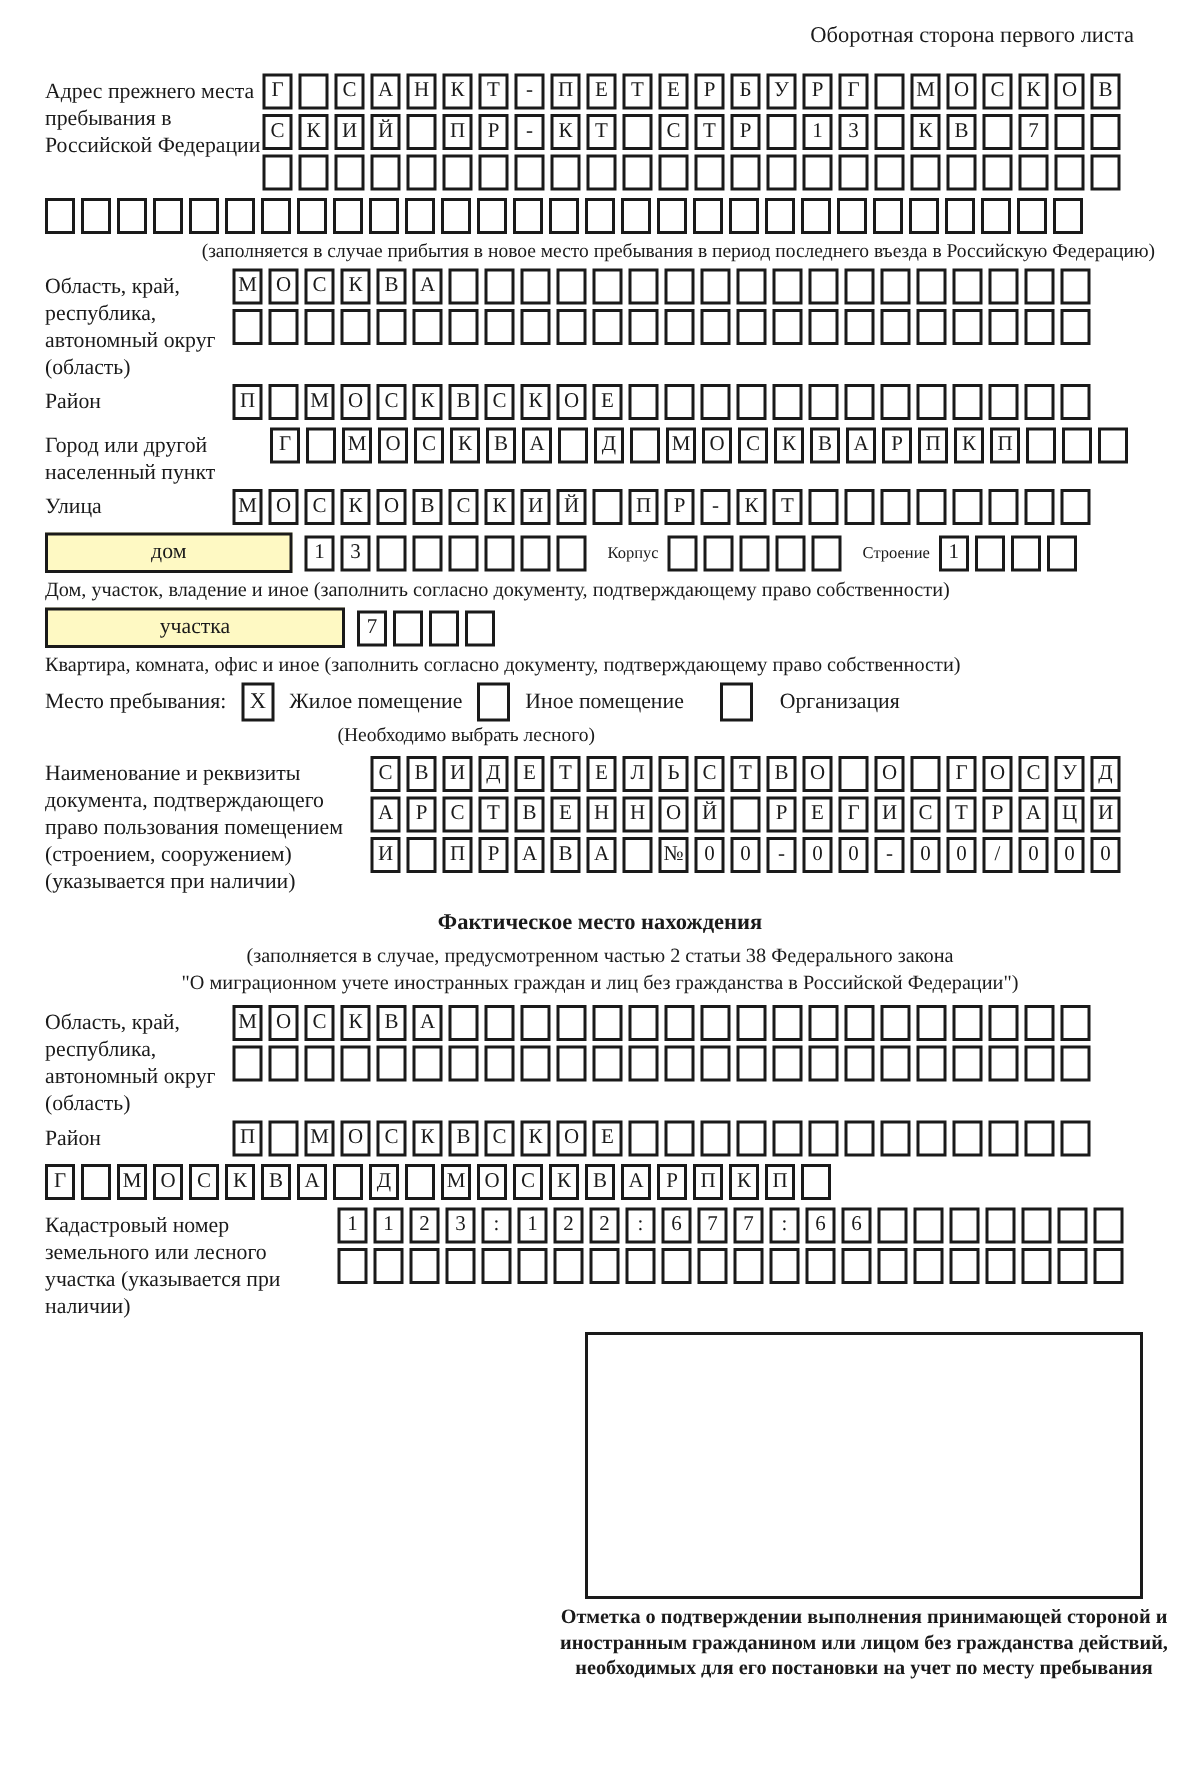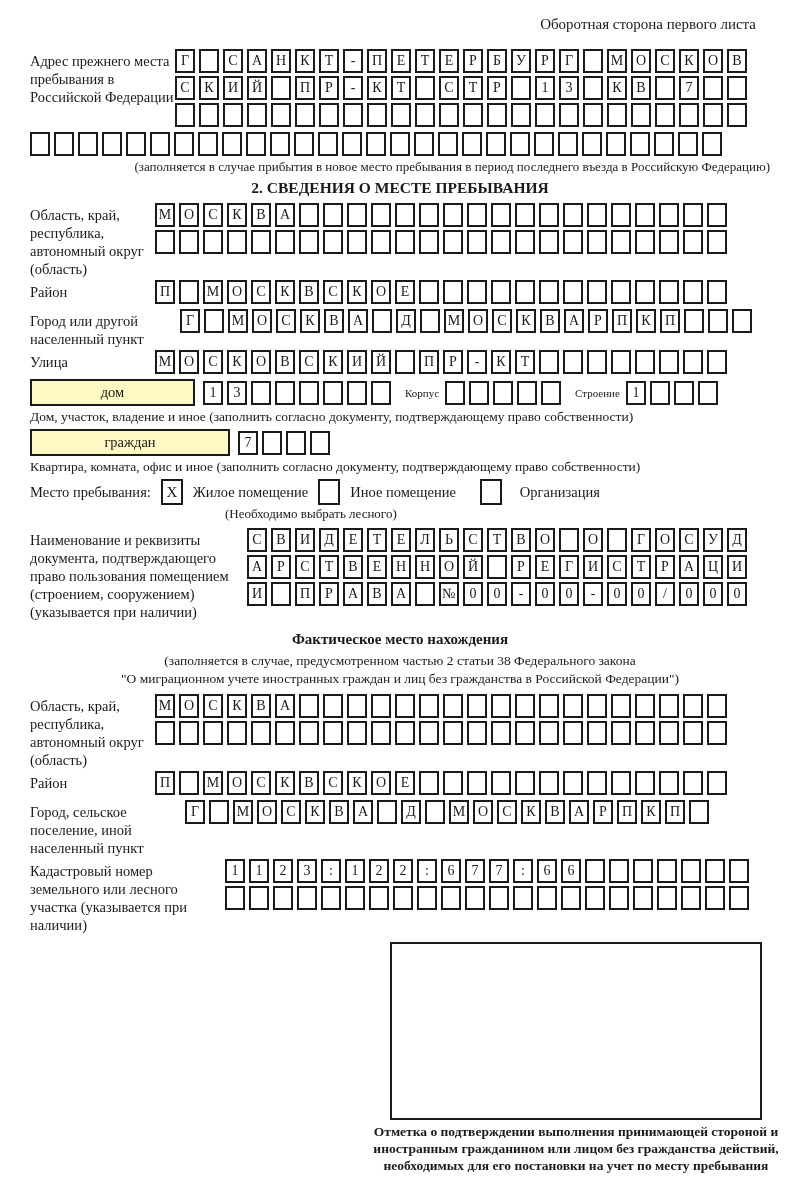--- a/index.html
+++ b/index.html
@@ -176,21 +176,20 @@
       <div class="cell"></div>
       <div class="cell"></div>
       <div class="cell"></div>
       <div class="cell"></div>
       <div class="cell"></div>
       <div class="cell"></div>
       <div class="cell"></div>
     </div>
   <div class="caption-c">(заполняется в случае прибытия в новое место пребывания в период последнего въезда в Российскую Федерацию)</div>
 
-  <div class="sec-title">2. СВЕДЕНИЯ О МЕСТЕ ПРЕБЫВАНИЯ</div>
 
   <div class="fgroup">
     <div class="flabel w125">Область, край, республика, автономный округ (область)</div>
     <div class="rows">
       <div class="cellrow">
           <div class="cell">М</div>
           <div class="cell">О</div>
           <div class="cell">С</div>
           <div class="cell">К</div>
           <div class="cell">В</div>
@@ -357,21 +356,21 @@
     <div class="cellrow" style="margin-bottom:0;">
         <div class="cell">1</div>
         <div class="cell"></div>
         <div class="cell"></div>
         <div class="cell"></div>
       </div>
   </div>
   <div class="caption-l">Дом, участок, владение и иное (заполнить согласно документу, подтверждающему право собственности)</div>
 
   <div class="inline-row">
-    <div class="named-box nb-kv">граждан</div>
+    <div class="named-box nb-kv">участка</div>
     <div class="cellrow" style="margin-bottom:0;">
         <div class="cell">7</div>
         <div class="cell"></div>
         <div class="cell"></div>
         <div class="cell"></div>
       </div>
   </div>
   <div class="caption-l">Квартира, комната, офис и иное (заполнить согласно документу, подтверждающему право собственности)</div>
 
   <div class="mesto-row">
@@ -548,21 +547,20 @@
         <div class="cell"></div>
         <div class="cell"></div>
         <div class="cell"></div>
         <div class="cell"></div>
         <div class="cell"></div>
         <div class="cell"></div>
       </div>
   </div>
 
   <div class="fgroup">
-    <div class="flabel w155">Город, сельское поселение, иной населенный пункт</div>
     <div class="cellrow">
         <div class="cell">Г</div>
         <div class="cell"></div>
         <div class="cell">М</div>
         <div class="cell">О</div>
         <div class="cell">С</div>
         <div class="cell">К</div>
         <div class="cell">В</div>
         <div class="cell">А</div>
         <div class="cell"></div>

